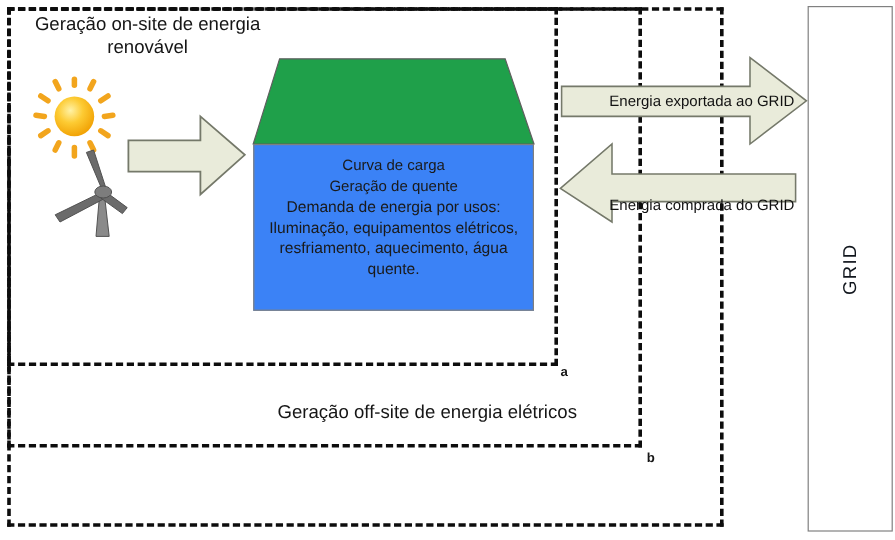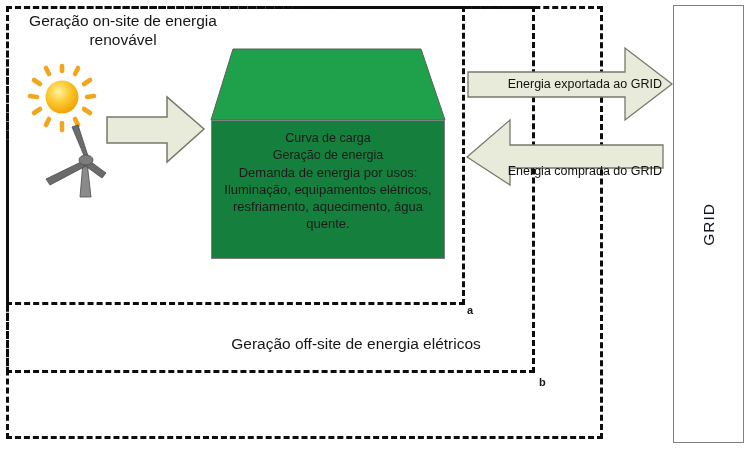--- a/index.html
+++ b/index.html
@@ -21,21 +21,21 @@
   #onsite-title{left:14px;top:11px;width:218px;}
   #offsite-title{left:180px;top:334px;width:352px;z-index:2;}
   .marker{font-size:11px;font-weight:700;z-index:4;color:#161616;}
   #marker-a{left:467px;top:304px;}
   #marker-b{left:539px;top:376px;}
   #sun{left:27px;top:63px;z-index:2;}
   #turbine{left:38px;top:124px;z-index:2;}
   #gen-arrow{left:104px;top:94px;z-index:2;}
   #roof{left:205px;top:46px;z-index:2;}
   #house-body{
-    left:211px;top:120px;width:234px;height:139px;background:#15803d;
+    left:211px;top:120px;width:234px;height:139px;background:#3b82f6;
     border:1px solid #7f7f7f;box-sizing:border-box;z-index:2;text-align:center;
   }
   .house-line{font-size:12.5px;line-height:17px;}
   #house-load{margin-top:9px;}
   #house-demand{padding:0 5px;font-size:13px;line-height:17px;}
   #export-arrow{left:466px;top:46px;z-index:3;}
   #import-arrow{left:464px;top:116px;z-index:3;}
   .arrow-label{
     z-index:4;font-size:12.5px;text-align:right;color:#111111;
   }
@@ -105,21 +105,21 @@
     <polygon points="3,23 63,23 63,3 100,35 63,68 63,49 3,49" stroke-width="1.5" fill="#E9EBDA" stroke="#75796A"></polygon>
   </svg>
 
   <svg class="abs" id="roof" width="245" height="76" viewBox="0 0 245 76">
     <polygon points="28,3 216,3 240,74 6,74" stroke-width="1" fill="#1FA04A" stroke="#5F5F5F"></polygon>
   </svg>
 
   <div class="abs" id="house-body">
     <div id="house-load">
       <div class="house-line">Curva de carga</div>
-      <div class="house-line">Geração de energia</div>
+      <div class="house-line">Geração de quente</div>
     </div>
     <div id="house-demand">Demanda de energia por usos: Iluminação, equipamentos elétricos, resfriamento, aquecimento, água quente.</div>
   </div>
 
   <svg class="abs" id="export-arrow" width="210" height="78" viewBox="0 0 210 78">
     <polygon points="2,26 159,26 159,2 206,38 159,74 159,51 2,51" stroke-width="1.3" fill="#E9EBDA" stroke="#75796A"></polygon>
   </svg>
   <div class="abs arrow-label" id="export-label">Energia exportada ao GRID</div>
 
   <svg class="abs" id="import-arrow" width="202" height="72" viewBox="0 0 202 72">

